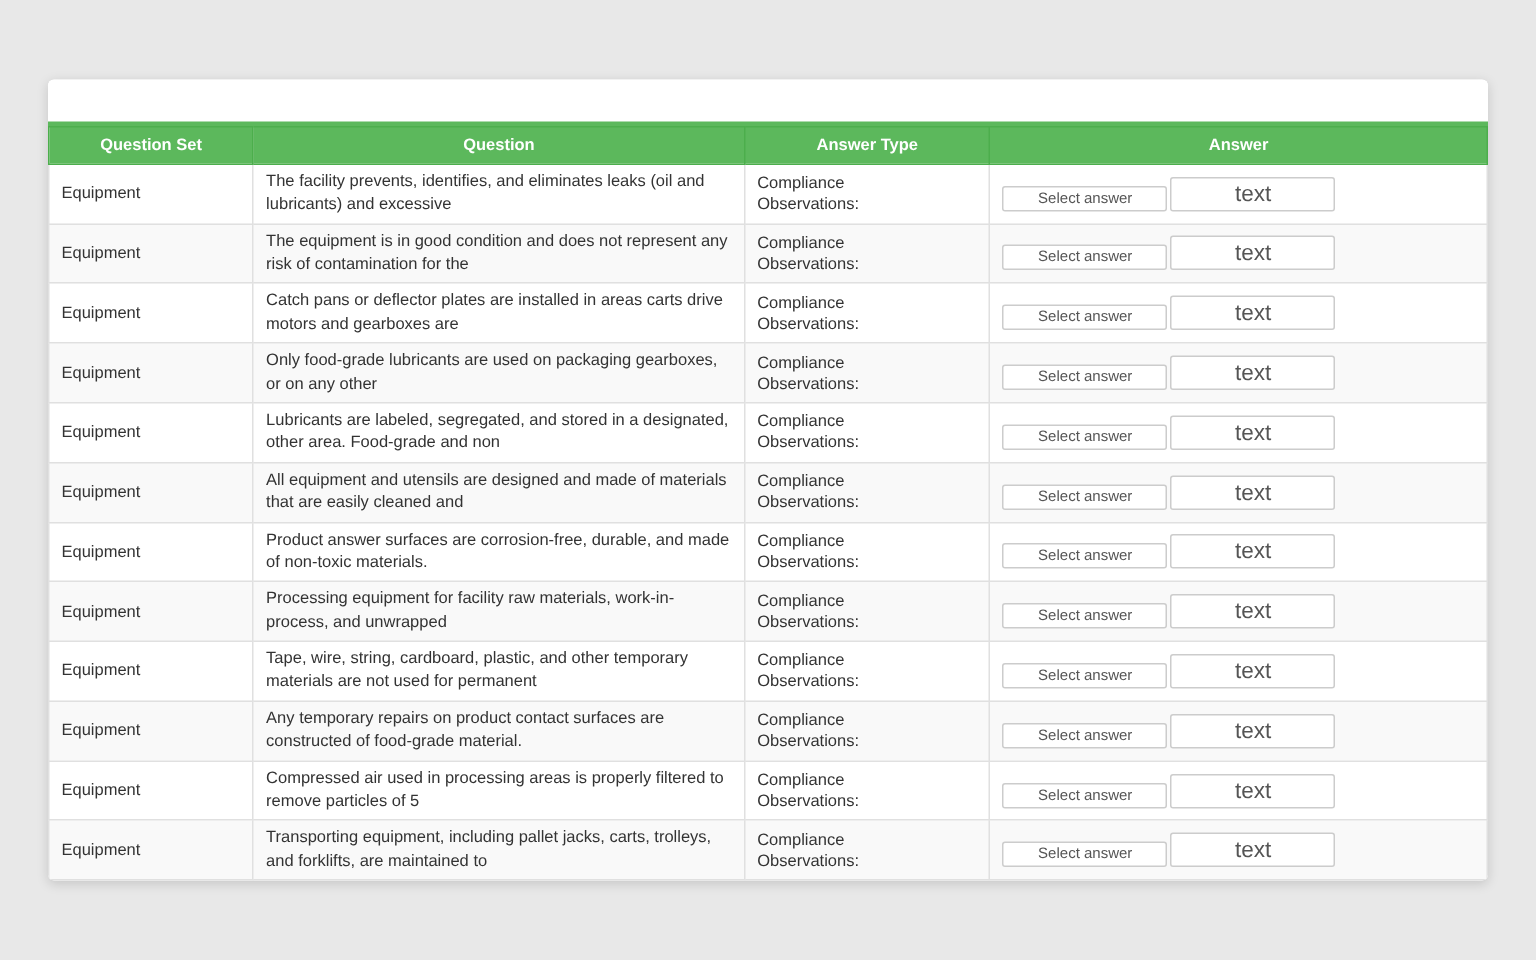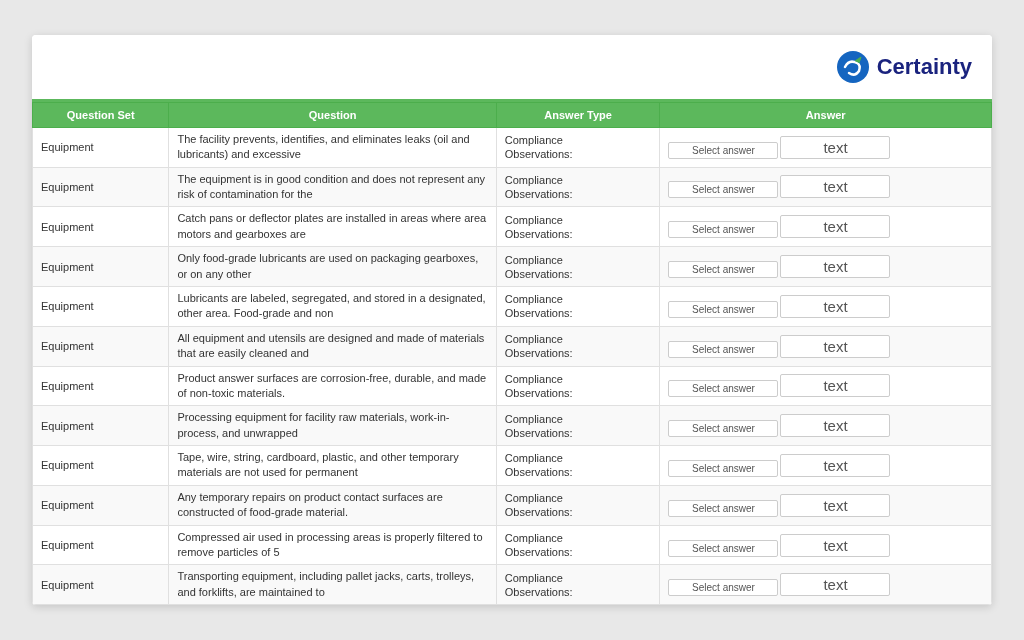--- a/index.html
+++ b/index.html
@@ -134,28 +134,20 @@
       color: #333;
       font-size: 11px;
     }
   </style>
 </head>
 <body>
 
 <div class="main-container">
   <div class="header">
     <div style="width:120px;"></div>
-    <div class="logo-area">
-      <svg class="logo-icon" viewBox="0 0 36 36">
-        <circle cx="18" cy="18" r="16" fill="#1565c0"></circle>
-        <path d="M10 18 Q14 10 22 14 Q26 16 24 22 Q20 28 14 24" fill="none" stroke="#fff" stroke-width="2.5" stroke-linecap="round"></path>
-        <path d="M20 12 L26 8 L24 14" fill="#4caf50" stroke="#4caf50" stroke-width="1"></path>
-      </svg>
-      <span class="logo-text">Certainty</span>
-    </div>
   </div>
   <div class="table-wrapper">
     <table>
       <thead>
         <tr>
           <th>Question Set</th>
           <th>Question</th>
           <th>Answer Type</th>
           <th>Answer</th>
         </tr>
@@ -188,21 +180,21 @@
             </td>
             <td class="col-answer">
               <div class="answer-cell">
                 <button class="select-answer-btn">Select answer</button>
                 <div class="text-input">text</div>
               </div>
             </td>
           </tr>
           <tr>
             <td class="col-question-set">Equipment</td>
-            <td class="col-question">Catch pans or deflector plates are installed in areas where area motors and gearboxes are</td>
+            <td class="col-question">Catch pans or deflector plates are installed in areas carts drive motors and gearboxes are</td>
             <td class="col-answer-type">
               <div class="answer-type-cell">
                 <span class="answer-type-label">Compliance</span>
                 <span class="answer-type-label">Observations:</span>
               </div>
             </td>
             <td class="col-answer">
               <div class="answer-cell">
                 <button class="select-answer-btn">Select answer</button>
                 <div class="text-input">text</div>

